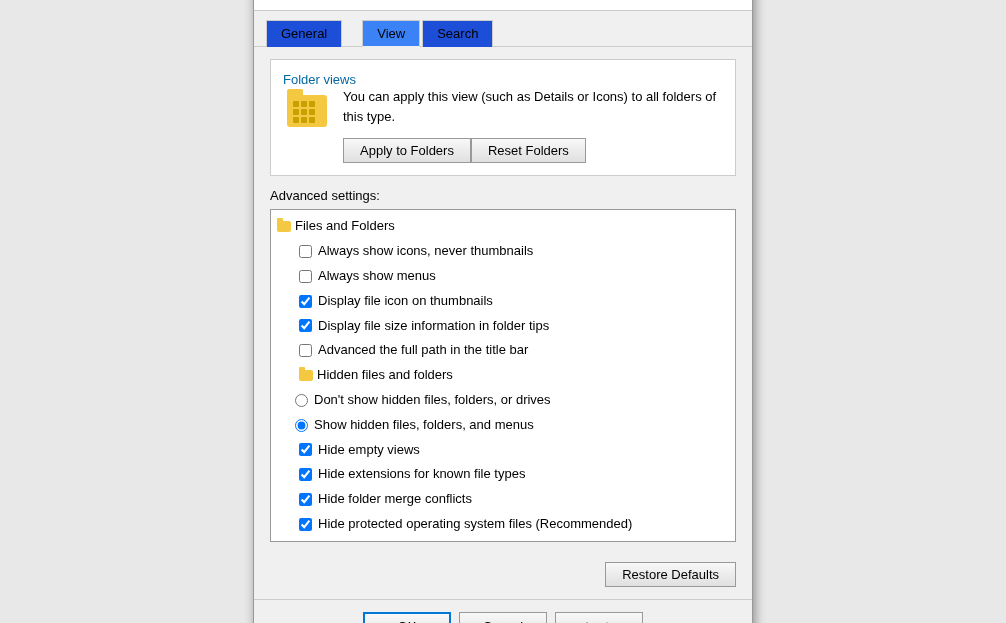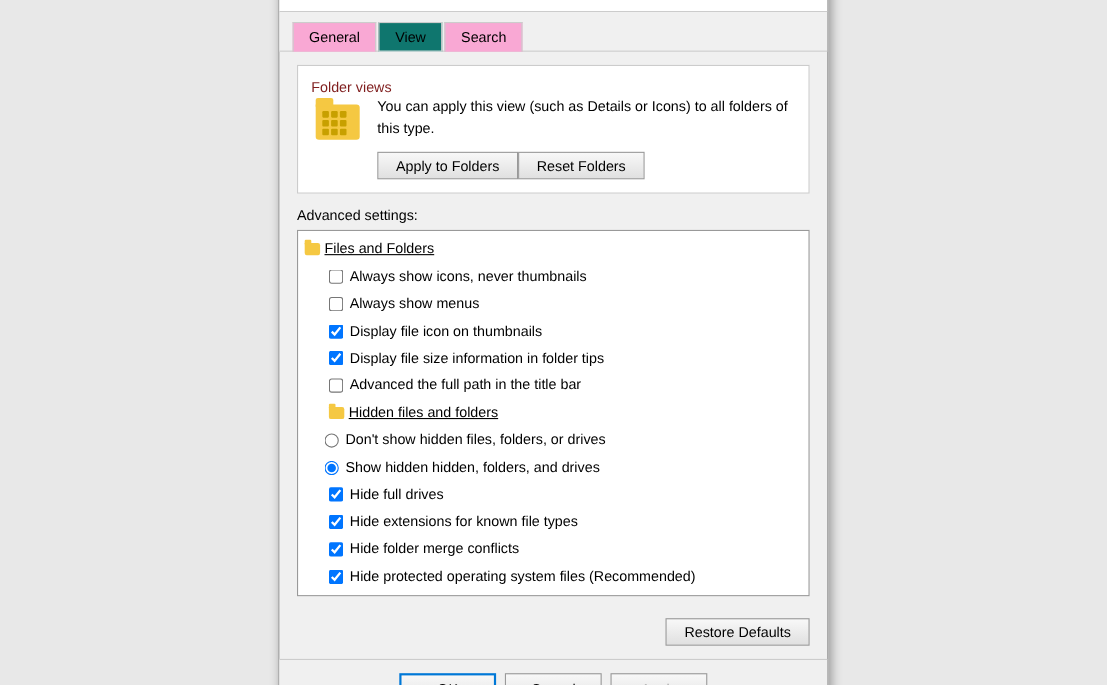--- a/index.html
+++ b/index.html
@@ -52,52 +52,53 @@
       padding: 8px 12px 0;
       background: #f0f0f0;
       border-bottom: 1px solid #ccc;
       gap: 0;
     }
 
     .tab {
       padding: 5px 14px;
       border: 1px solid #ccc;
       border-bottom: none;
-      background: #f9a8d4;
+      background: #1d4ed8;
       cursor: pointer;
       font-size: 13px;
       margin-right: 2px;
       position: relative;
       top: 1px;
     }
 
     .tab.active {
-      background: #0f766e;
+      background: #3b82f6;
       border-bottom: 1px solid #f0f0f0;
       z-index: 1;
+      margin-left: 18px;
     }
 
     .content {
       padding: 12px 16px;
       flex: 1;
       display: flex;
       flex-direction: column;
     }
 
     .folder-views-box {
       border: 1px solid #ccc;
       background: #fff;
       padding: 12px;
       margin-bottom: 12px;
     }
 
     .folder-views-title {
       font-size: 13px;
       margin-bottom: 0;
-      color: #7f1d1d;
+      color: #0369a1;
     }
 
     .folder-views-inner {
       display: flex;
       align-items: flex-start;
       gap: 12px;
     }
 
     .folder-icon-area {
       width: 48px;
@@ -200,21 +201,20 @@
       border: 3px solid #f0f0f0;
       border-radius: 0;
     }
 
     .tree-item {
       display: flex;
       align-items: center;
       padding: 2px 6px;
       font-size: 13px;
       line-height: 1.6;
-      text-decoration: underline;
     }
 
     .tree-item.category {
       font-weight: normal;
       color: #000;
     }
 
     .tree-item.sub-category {
       padding-left: 28px;
     }
@@ -404,26 +404,26 @@
           <span>Hidden files and folders</span>
         </div>
 
         <div class="radio-item">
           <input type="radio" name="hidden_files" style="">
           <span>Don't show hidden files, folders, or drives</span>
         </div>
 
         <div class="radio-item">
           <input type="radio" name="hidden_files" checked="" style="">
-          <span>Show hidden hidden, folders, and drives</span>
-        </div>
-
-        <div class="checkbox-item">
-          <input type="checkbox" checked="" style="">
-          <span>Hide full drives</span>
+          <span>Show hidden files, folders, and menus</span>
+        </div>
+
+        <div class="checkbox-item">
+          <input type="checkbox" checked="" style="">
+          <span>Hide empty views</span>
         </div>
 
         <div class="checkbox-item">
           <input type="checkbox" checked="" style="">
           <span>Hide extensions for known file types</span>
         </div>
 
         <div class="checkbox-item">
           <input type="checkbox" checked="" style="">
           <span>Hide folder merge conflicts</span>

